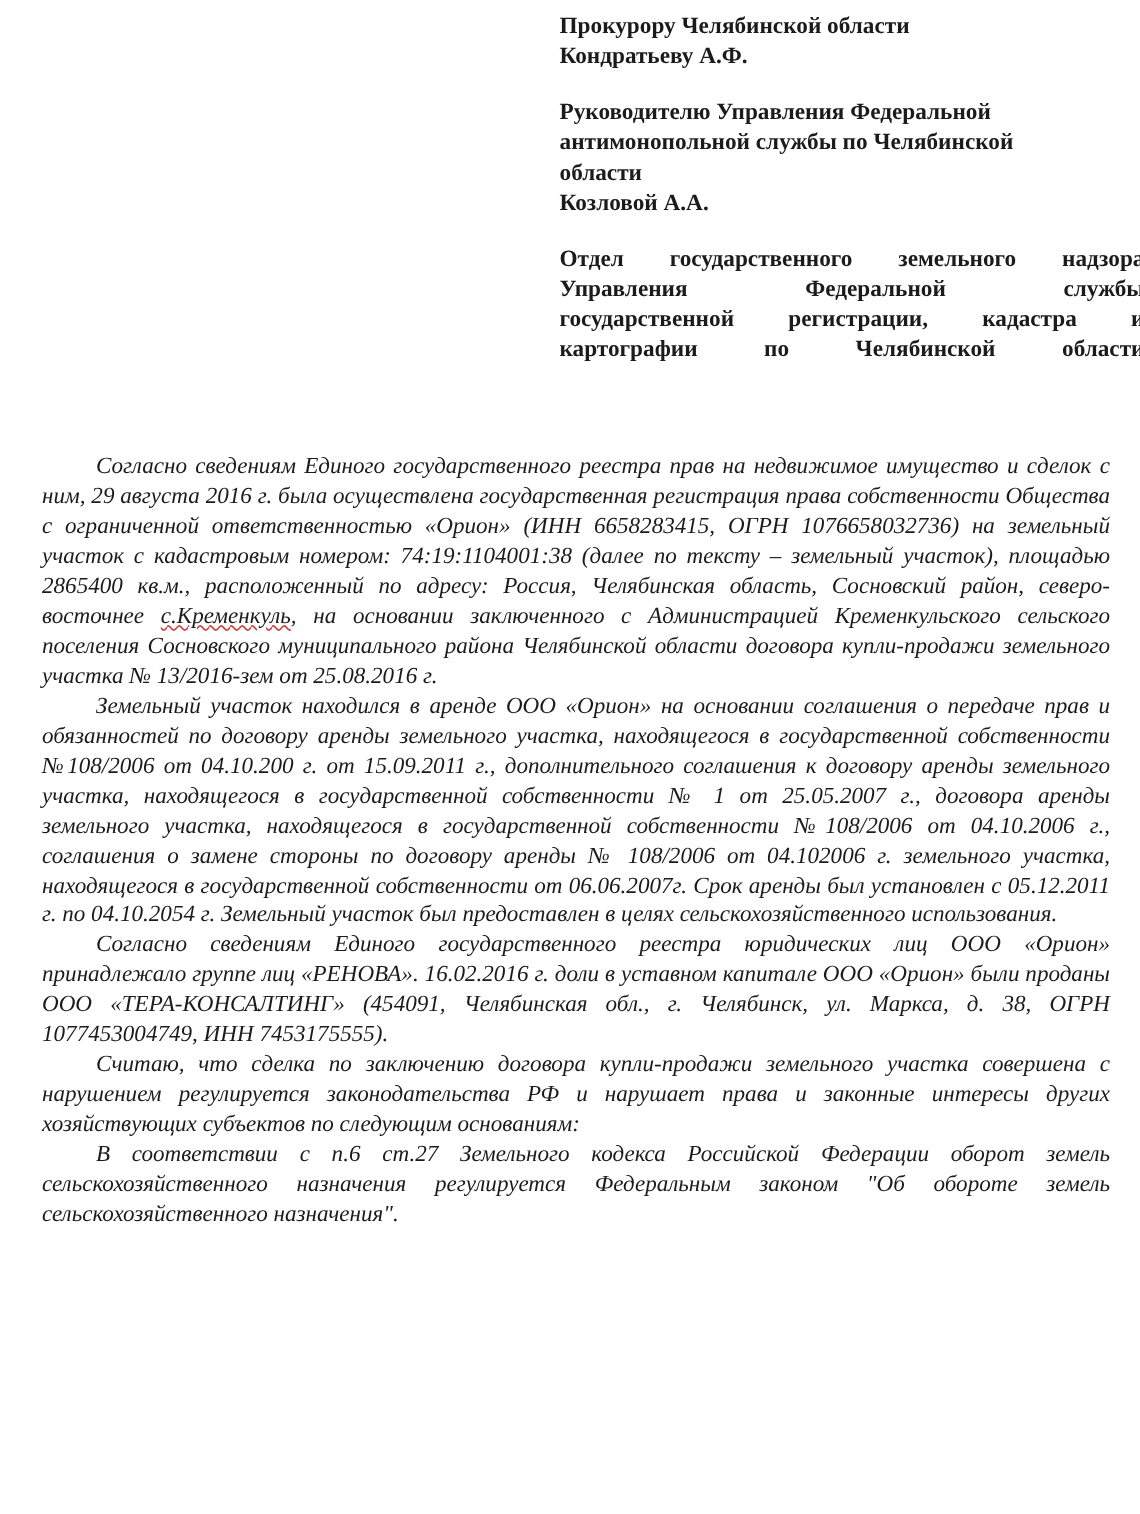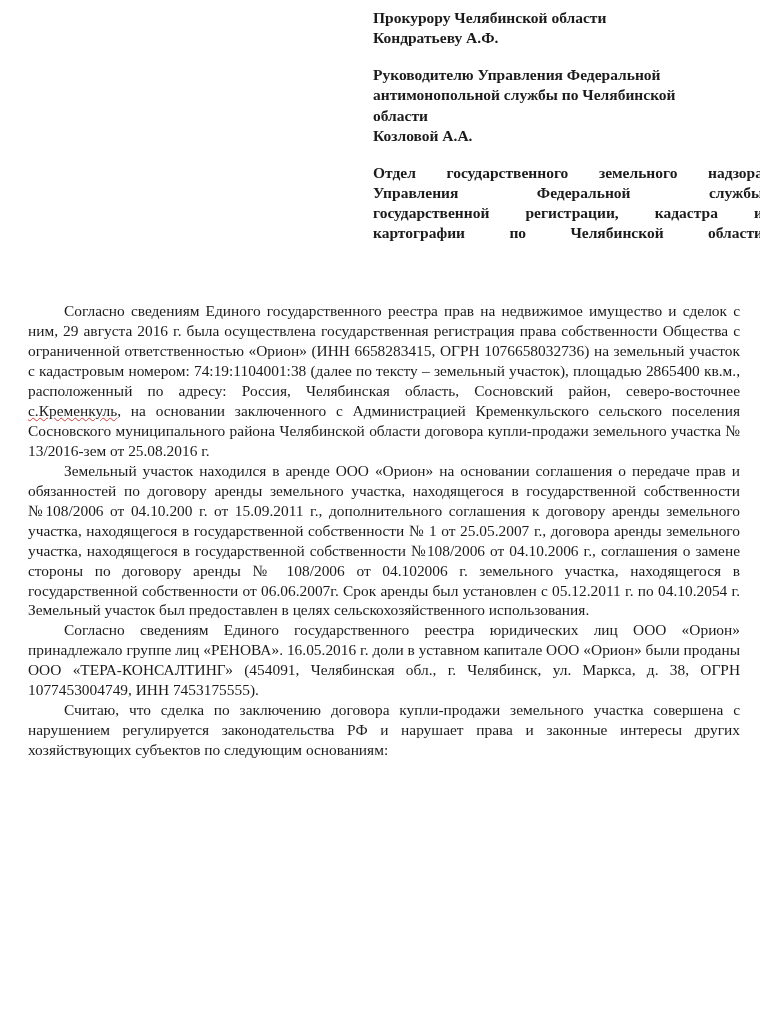--- a/index.html
+++ b/index.html
@@ -48,20 +48,21 @@
     line-height: 1.295;
     text-align: justify;
   }
   .para {
     margin: 0;
     text-indent: 36px;
     text-align: justify;
   }
   .para.last-left {
     text-align-last: left;
+    font-style: italic;
   }
   .underline-wavy {
     text-decoration: underline;
     text-decoration-style: wavy;
     text-decoration-color: #d13b3b;
     text-decoration-thickness: 1px;
   }
 </style>
 </head>
 <body>
@@ -87,17 +88,18 @@
       <span class="addressee-line">Управления Федеральной службы</span>
       <span class="addressee-line">государственной регистрации, кадастра и</span>
       <span class="addressee-line">картографии по Челябинской области</span>
     </div>
 
   </div>
 
   <div class="body-block">
     <p class="para last-left">Согласно сведениям Единого государственного реестра прав на недвижимое имущество и сделок с ним, 29 августа 2016 г. была осуществлена государственная регистрация права собственности Общества с ограниченной ответственностью «Орион» (ИНН 6658283415, ОГРН 1076658032736) на земельный участок с кадастровым номером: 74:19:1104001:38 (далее по тексту – земельный участок), площадью 2865400 кв.м., расположенный по адресу: Россия, Челябинская область, Сосновский район, северо-восточнее <span class="underline-wavy">с.Кременкуль</span>, на основании заключенного с Администрацией Кременкульского сельского поселения Сосновского муниципального района Челябинской области договора купли-продажи земельного участка № 13/2016-зем от 25.08.2016 г.</p>
     <p class="para last-left">Земельный участок находился в аренде ООО «Орион» на основании соглашения о передаче прав и обязанностей по договору аренды земельного участка, находящегося в государственной собственности №108/2006 от 04.10.200 г. от 15.09.2011 г., дополнительного соглашения к договору аренды земельного участка, находящегося в государственной собственности № 1 от 25.05.2007 г., договора аренды земельного участка, находящегося в государственной собственности №108/2006 от 04.10.2006 г., соглашения о замене стороны по договору аренды № 108/2006 от 04.102006 г. земельного участка, находящегося в государственной собственности от 06.06.2007г. Срок аренды был установлен с 05.12.2011 г. по 04.10.2054 г. Земельный участок был предоставлен в целях сельскохозяйственного использования.</p>
-    <p class="para last-left">Согласно сведениям Единого государственного реестра юридических лиц ООО «Орион» принадлежало группе лиц «РЕНОВА». 16.05.2016 г. доли в уставном капитале ООО «Орион» были проданы ООО «ТЕРА-КОНСАЛТИНГ» (454091, Челябинская обл., г. Челябинск, ул. Маркса, д. 38, ОГРН 1077453004749, ИНН 7453175555).</p>
+    <p class="para last-left">Согласно сведениям Единого государственного реестра юридических лиц ООО «Орион» принадлежало группе лиц «РЕНОВА». 16.02.2016 г. доли в уставном капитале ООО «Орион» были проданы ООО «ТЕРА-КОНСАЛТИНГ» (454091, Челябинская обл., г. Челябинск, ул. Маркса, д. 38, ОГРН 1077453004749, ИНН 7453175555).</p>
     <p class="para last-left">Считаю, что сделка по заключению договора купли-продажи земельного участка совершена с нарушением регулируется законодательства РФ и нарушает права и законные интересы других хозяйствующих субъектов по следующим основаниям:</p>
+    <p class="para last-left">В соответствии с п.6 ст.27 Земельного кодекса Российской Федерации оборот земель сельскохозяйственного назначения регулируется Федеральным законом "Об обороте земель сельскохозяйственного назначения".</p>
   </div>
 
 </div>
 
 </body></html>

